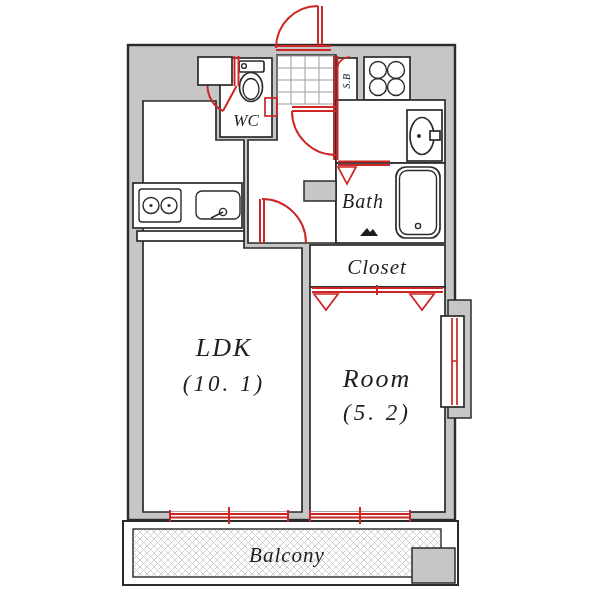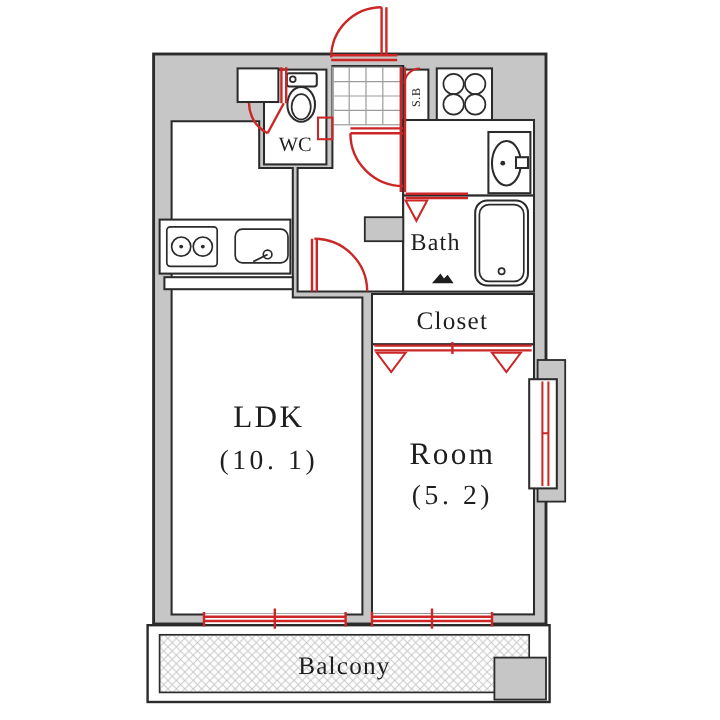--- a/index.html
+++ b/index.html
@@ -1,16 +1,16 @@
 <!DOCTYPE html>
 <html><head>
 <meta charset="utf-8">
 <style>
   html,body{margin:0;padding:0;background:#ffffff;}
-  #stage{position:relative;width:505px;height:600px;background:#86efac;overflow:hidden;}
+  #stage{position:relative;width:505px;height:600px;background:#86efac;overflow:hidden;font-style:italic;}
   svg{display:block;}
   svg text{font-family:"Liberation Serif","DejaVu Serif",serif;fill:#1e1e1e;}
   .wall{fill:#c6c6c6;stroke:#2b2b2b;stroke-width:2.4;}
   .wall-thin{fill:#c6c6c6;stroke:#2b2b2b;stroke-width:1.5;}
   .room{fill:#ffffff;stroke:#2b2b2b;stroke-width:1.7;}
   .fixture{fill:#ffffff;stroke:#2b2b2b;stroke-width:1.7;}
   .fix-thin{fill:none;stroke:#2b2b2b;stroke-width:1.4;}
   .red{stroke:#cc2626;stroke-width:2;fill:none;}
   .red-thin{stroke:#cc2626;stroke-width:1.7;fill:none;}
   .tile{stroke:#9b9b9b;stroke-width:1;fill:none;}

